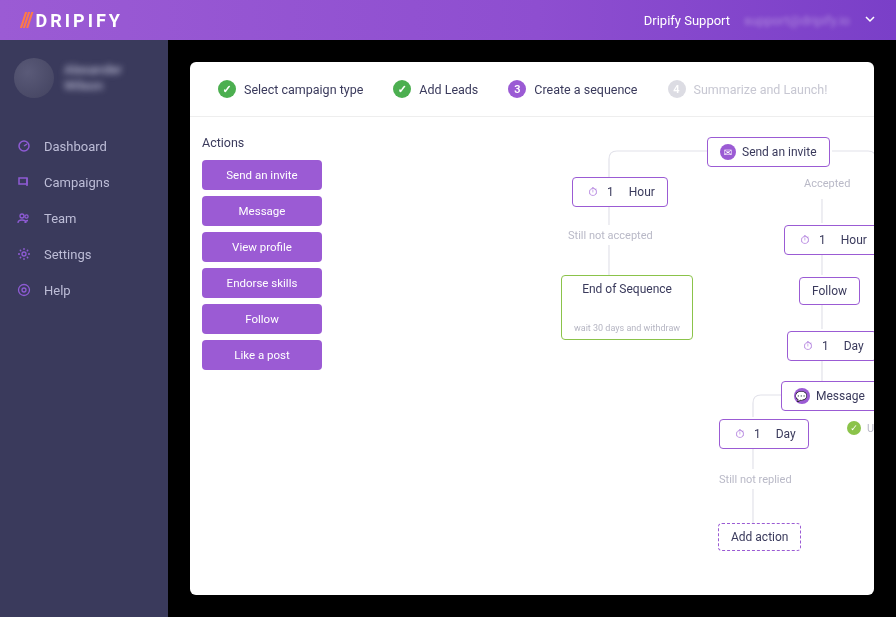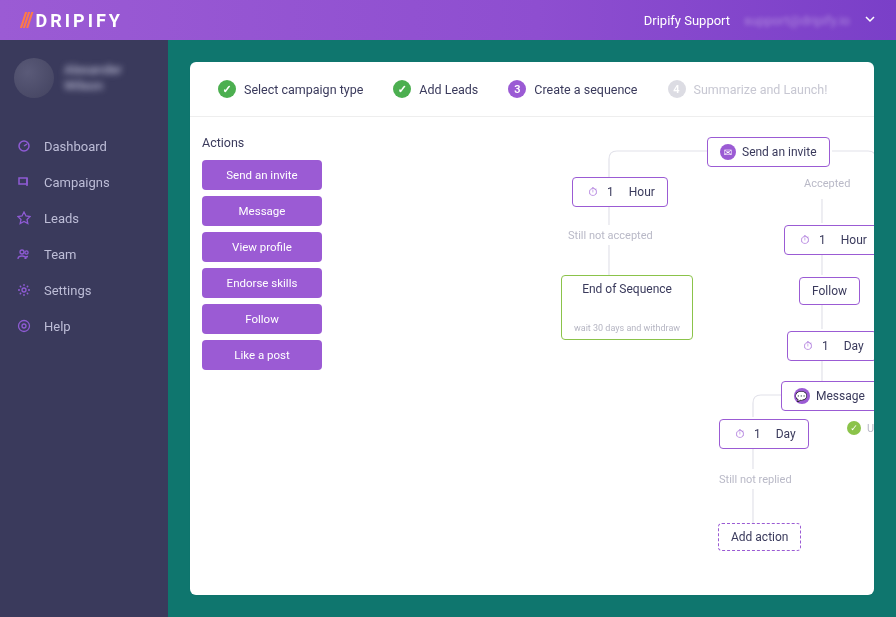--- a/index.html
+++ b/index.html
@@ -16,21 +16,21 @@
   .layout { display: flex; height: calc(617px - 40px); }
 
   .sidebar { width: 168px; background: #3a3a5c; color: #bdbdd7; display: flex; flex-direction: column; }
   .profile { padding: 18px 14px 20px; display: flex; align-items: center; gap: 10px; }
   .avatar { width: 40px; height: 40px; border-radius: 50%; background: radial-gradient(circle at 35% 35%, #5a5a78, #42425f); }
   .profile-name { filter: blur(3px); font-size: 13px; color: #cfcfe6; line-height: 1.2; }
   .nav { padding: 10px 0; }
   .nav-item { display: flex; align-items: center; gap: 12px; padding: 10px 16px; font-size: 13px; cursor: pointer; }
   .nav-icon { width: 16px; height: 16px; display: flex; align-items: center; justify-content: center; color: #8e5bd4; }
 
-  .main { flex: 1; background: #0f766e; padding: 22px; }
+  .main { flex: 1; background: #000000; padding: 22px; }
   .card { background: #fff; border-radius: 6px; height: 100%; box-shadow: 0 1px 2px rgba(0,0,0,0.03); display: flex; flex-direction: column; }
 
   .steps { display: flex; align-items: center; gap: 30px; padding: 18px 28px; border-bottom: 1px solid #eee; }
   .step { display: flex; align-items: center; gap: 8px; font-size: 12.5px; color: #3a3a5c; }
   .step-badge { width: 18px; height: 18px; border-radius: 50%; display: flex; align-items: center; justify-content: center; font-size: 11px; color: #fff; font-weight: 600; }
   .step-done .step-badge { background: #4caf50; }
   .step-active .step-badge { background: #9b5bd4; }
   .step-muted { color: #c7c7d2; }
   .step-muted .step-badge { background: #dcdce3; }
 
@@ -100,28 +100,20 @@
             <svg width="14" height="14" viewBox="0 0 14 14">
               <rect x="2" y="3" width="8" height="6" stroke="#8e5bd4" stroke-width="1.5" fill="none"></rect>
               <path d="M10 3v8" stroke="#8e5bd4" stroke-width="1.5"></path>
             </svg>
           </span>
         <span>Campaigns</span>
       </div>
       <div class="nav-item">
         <span class="nav-icon">
             <svg width="14" height="14" viewBox="0 0 14 14">
-              <path d="M7 1l2 4 4 .5-3 3 .8 4L7 10.5 3.2 12.5 4 8.5 1 5.5 5 5z" stroke="#8e5bd4" stroke-width="1.3" fill="none"></path>
-            </svg>
-          </span>
-        <span>Leads</span>
-      </div>
-      <div class="nav-item">
-        <span class="nav-icon">
-            <svg width="14" height="14" viewBox="0 0 14 14">
               <circle cx="5" cy="5" r="2" stroke="#8e5bd4" stroke-width="1.3" fill="none"></circle>
               <circle cx="9.5" cy="5.5" r="1.6" stroke="#8e5bd4" stroke-width="1.3" fill="none"></circle>
               <path d="M1 12c0-2 2-3 4-3s4 1 4 3M8 12c0-1.5 1.5-2.5 3-2.5" stroke="#8e5bd4" stroke-width="1.3" fill="none"></path>
             </svg>
           </span>
         <span>Team</span>
       </div>
       <div class="nav-item">
         <span class="nav-icon">
             <svg width="14" height="14" viewBox="0 0 14 14">

